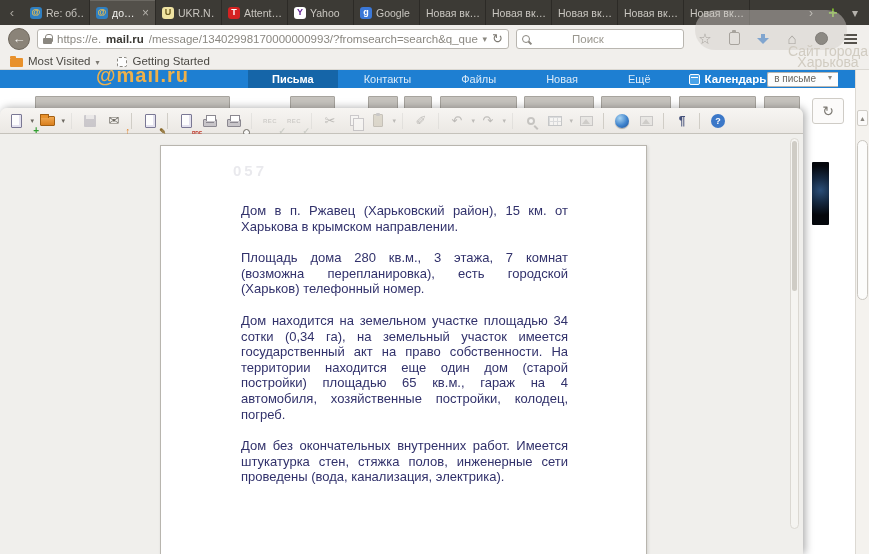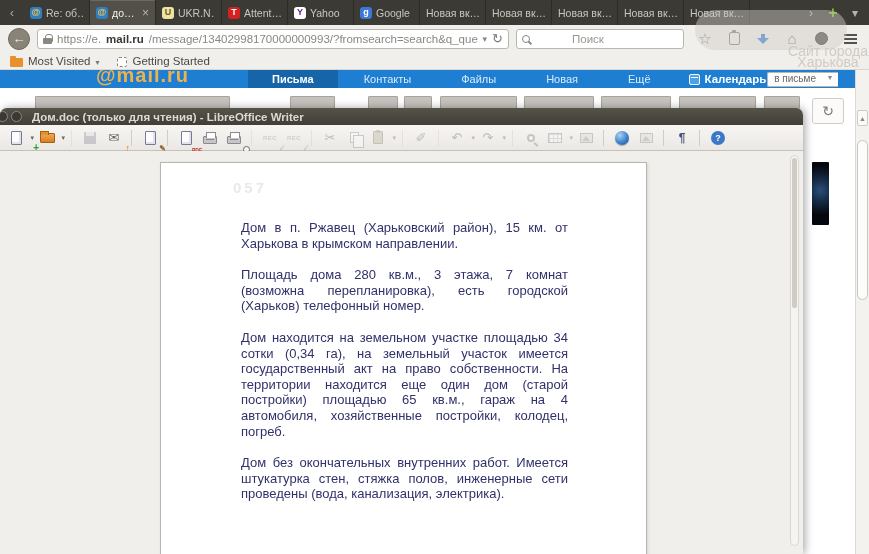--- a/index.html
+++ b/index.html
@@ -302,25 +302,20 @@
     <div id="thumb"></div>
   </div>
   <div id="refreshbtn">↻</div>
 
   <div id="bscroll">
     <div class="sb-up">▲</div>
     <div class="sb-thumb"></div>
   </div>
 
   <div id="lowin">
-    <div id="lotitle">
-      <span class="windot d1"></span>
-      <span class="windot d2"></span>
-      <span>Дом.doc (только для чтения) - LibreOffice Writer</span>
-    </div>
     <div id="lotools">
 
     <div class="tbtn caret">
           <span class="ticon b-pg"></span>
           <i class="sub s-green">+</i>
         </div>
         <div class="tbtn caret">
           <span class="ticon b-folder"></span>
 
         </div>

